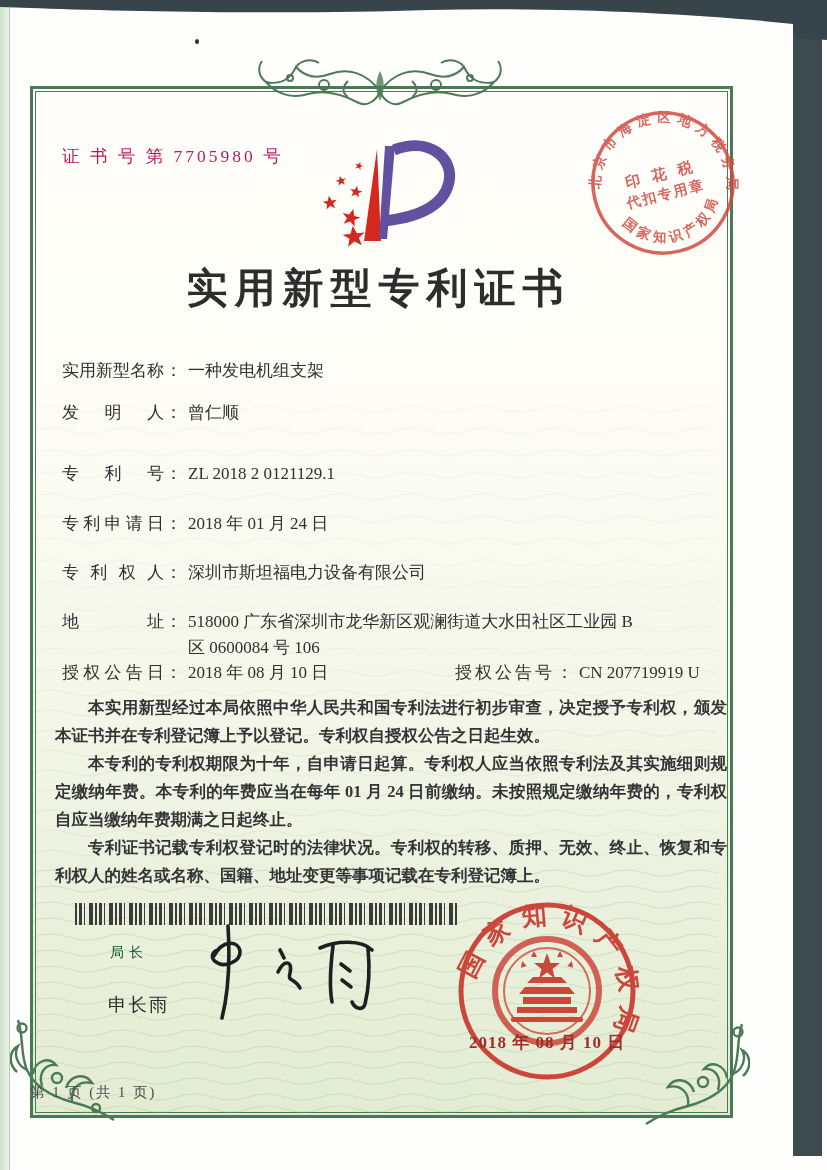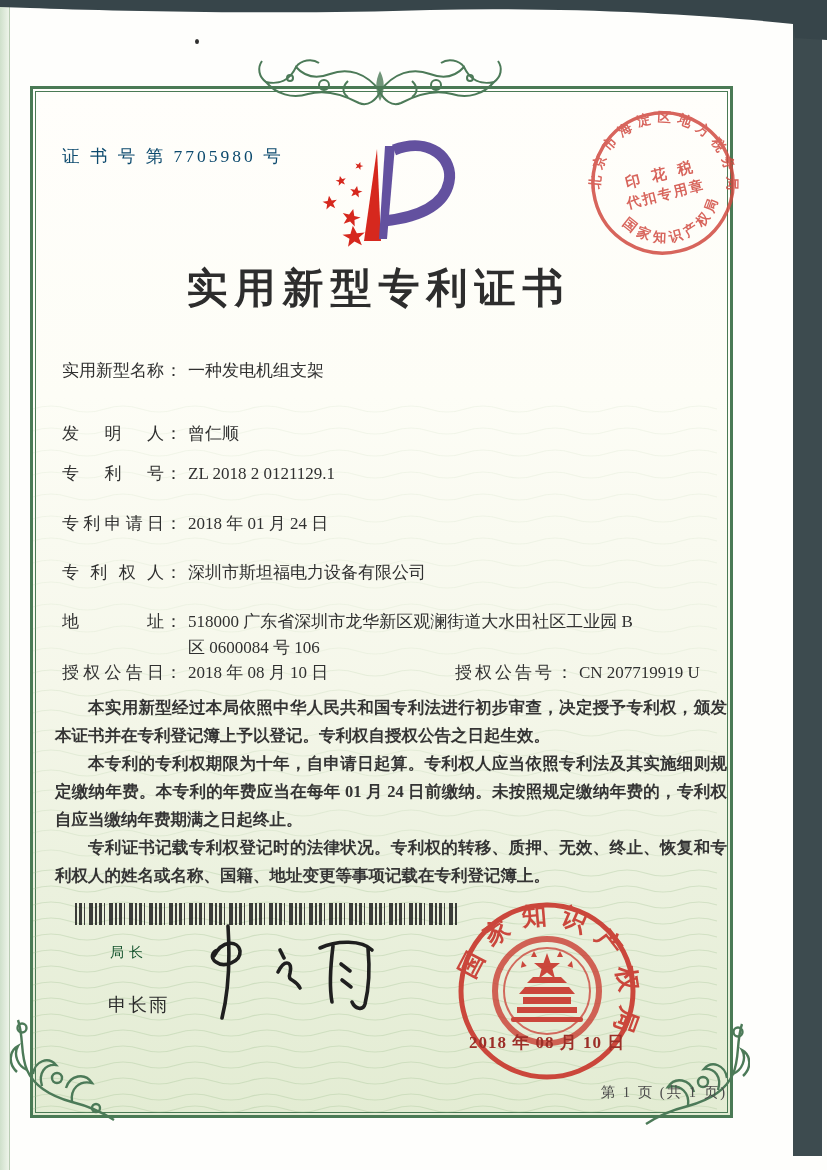--- a/index.html
+++ b/index.html
@@ -18,21 +18,21 @@
         background:linear-gradient(180deg,#fffefb 0%,#fdfdf6 30%,#f5f7ea 58%,#ebf1de 78%,#e3ecd3 100%);}
   .frame-inner{position:absolute;left:2px;top:2px;right:2px;bottom:2px;border:1px solid #4a7a55;}
   .guilloche{position:absolute;left:0;top:0;z-index:0;}
 
   .orn{position:absolute;z-index:2;}
   .orn-top{left:252px;top:55px;}
   .orn-bl{left:10px;top:1018px;}
   .orn-br{left:638px;top:1022px;}
 
   
-  .cert-no{position:absolute;left:62px;top:144px;font-size:17.5px;letter-spacing:3px;color:#0c4a6e;z-index:3;}
+  .cert-no{position:absolute;left:62px;top:144px;font-size:17.5px;letter-spacing:3px;color:#be185d;z-index:3;}
   .title{position:absolute;left:30px;top:254px;width:697px;text-align:center;font-size:41px;
          font-weight:700;letter-spacing:7px;color:#2d2d2d;z-index:3;margin-top:7px;}
   .logo{position:absolute;left:318px;top:136px;z-index:3;}
 
   .frow{position:absolute;left:62px;font-size:17px;line-height:26px;color:#303030;z-index:3;display:flex;}
   .flabel{display:inline-block;width:102px;text-align:justify;text-align-last:justify;}
   .fcolon{display:inline-block;margin-left:1px;}
   .fval{display:inline-block;margin-left:6px;max-width:445px;}
   .frow-right{left:455px;}
   .frow-right .flabel{width:auto;letter-spacing:3px;text-align-last:auto;}
@@ -47,21 +47,21 @@
 
   .signer-role{position:absolute;left:110px;top:944px;font-size:14px;letter-spacing:5px;color:#14532d;z-index:3;}
   .signer-name{position:absolute;left:108px;top:992px;font-size:18.5px;letter-spacing:2px;color:#2c2c2c;z-index:3;text-align:right;}
   .signature{position:absolute;left:192px;top:916px;z-index:4;}
 
   .seal-office{position:absolute;left:452px;top:896px;z-index:4;}
   .seal-date{position:absolute;left:448px;top:1031px;width:198px;text-align:center;font-size:17px;
              font-weight:700;letter-spacing:1px;color:#9c2f28;z-index:5;}
   .seal-tax{position:absolute;left:588px;top:108px;z-index:4;transform:rotate(-14deg);}
 
-  .footer{position:absolute;left:30px;top:1083px;width:697px;text-align:right;font-size:14.5px;
+  .footer{position:absolute;left:30px;top:1083px;width:697px;text-align:left;font-size:14.5px;
           letter-spacing:2px;color:#4a4a4a;z-index:3;}
   .speck{position:absolute;left:195px;top:39px;width:4px;height:5px;background:#2f2f2f;border-radius:50%;z-index:6;}
 </style>
 </head>
 <body>
 
 <div class="page">
 
   <svg class="scan-top" width="827" height="40" viewBox="0 0 827 40">
     <path d="M0,0 L827,0 L827,40 L795,38 L793,24 C700,14 560,7 430,10 C290,15 110,11 30,8 L0,7 Z" fill="#37454a"></path>
@@ -178,21 +178,21 @@
     <path d="M76,14 C112,0 136,23 131,46 C126,70 102,81 66,85" stroke="#63519f" stroke-width="11" fill="none"></path>
   </svg>
 
   <div class="title">实用新型专利证书</div>
 
   <div class="frow" style="top:358px">
     <span class="flabel">实用新型名称</span>
       <span class="fcolon">：</span>
       <span class="fval">一种发电机组支架</span>
   </div>
-  <div class="frow" style="top:421px">
+  <div class="frow" style="top:400px">
     <span class="flabel">发明人</span>
       <span class="fcolon">：</span>
       <span class="fval">曾仁顺</span>
   </div>
   <div class="frow" style="top:461px">
     <span class="flabel">专利号</span>
       <span class="fcolon">：</span>
       <span class="fval">ZL 2018 2 0121129.1</span>
   </div>
   <div class="frow" style="top:511px">

